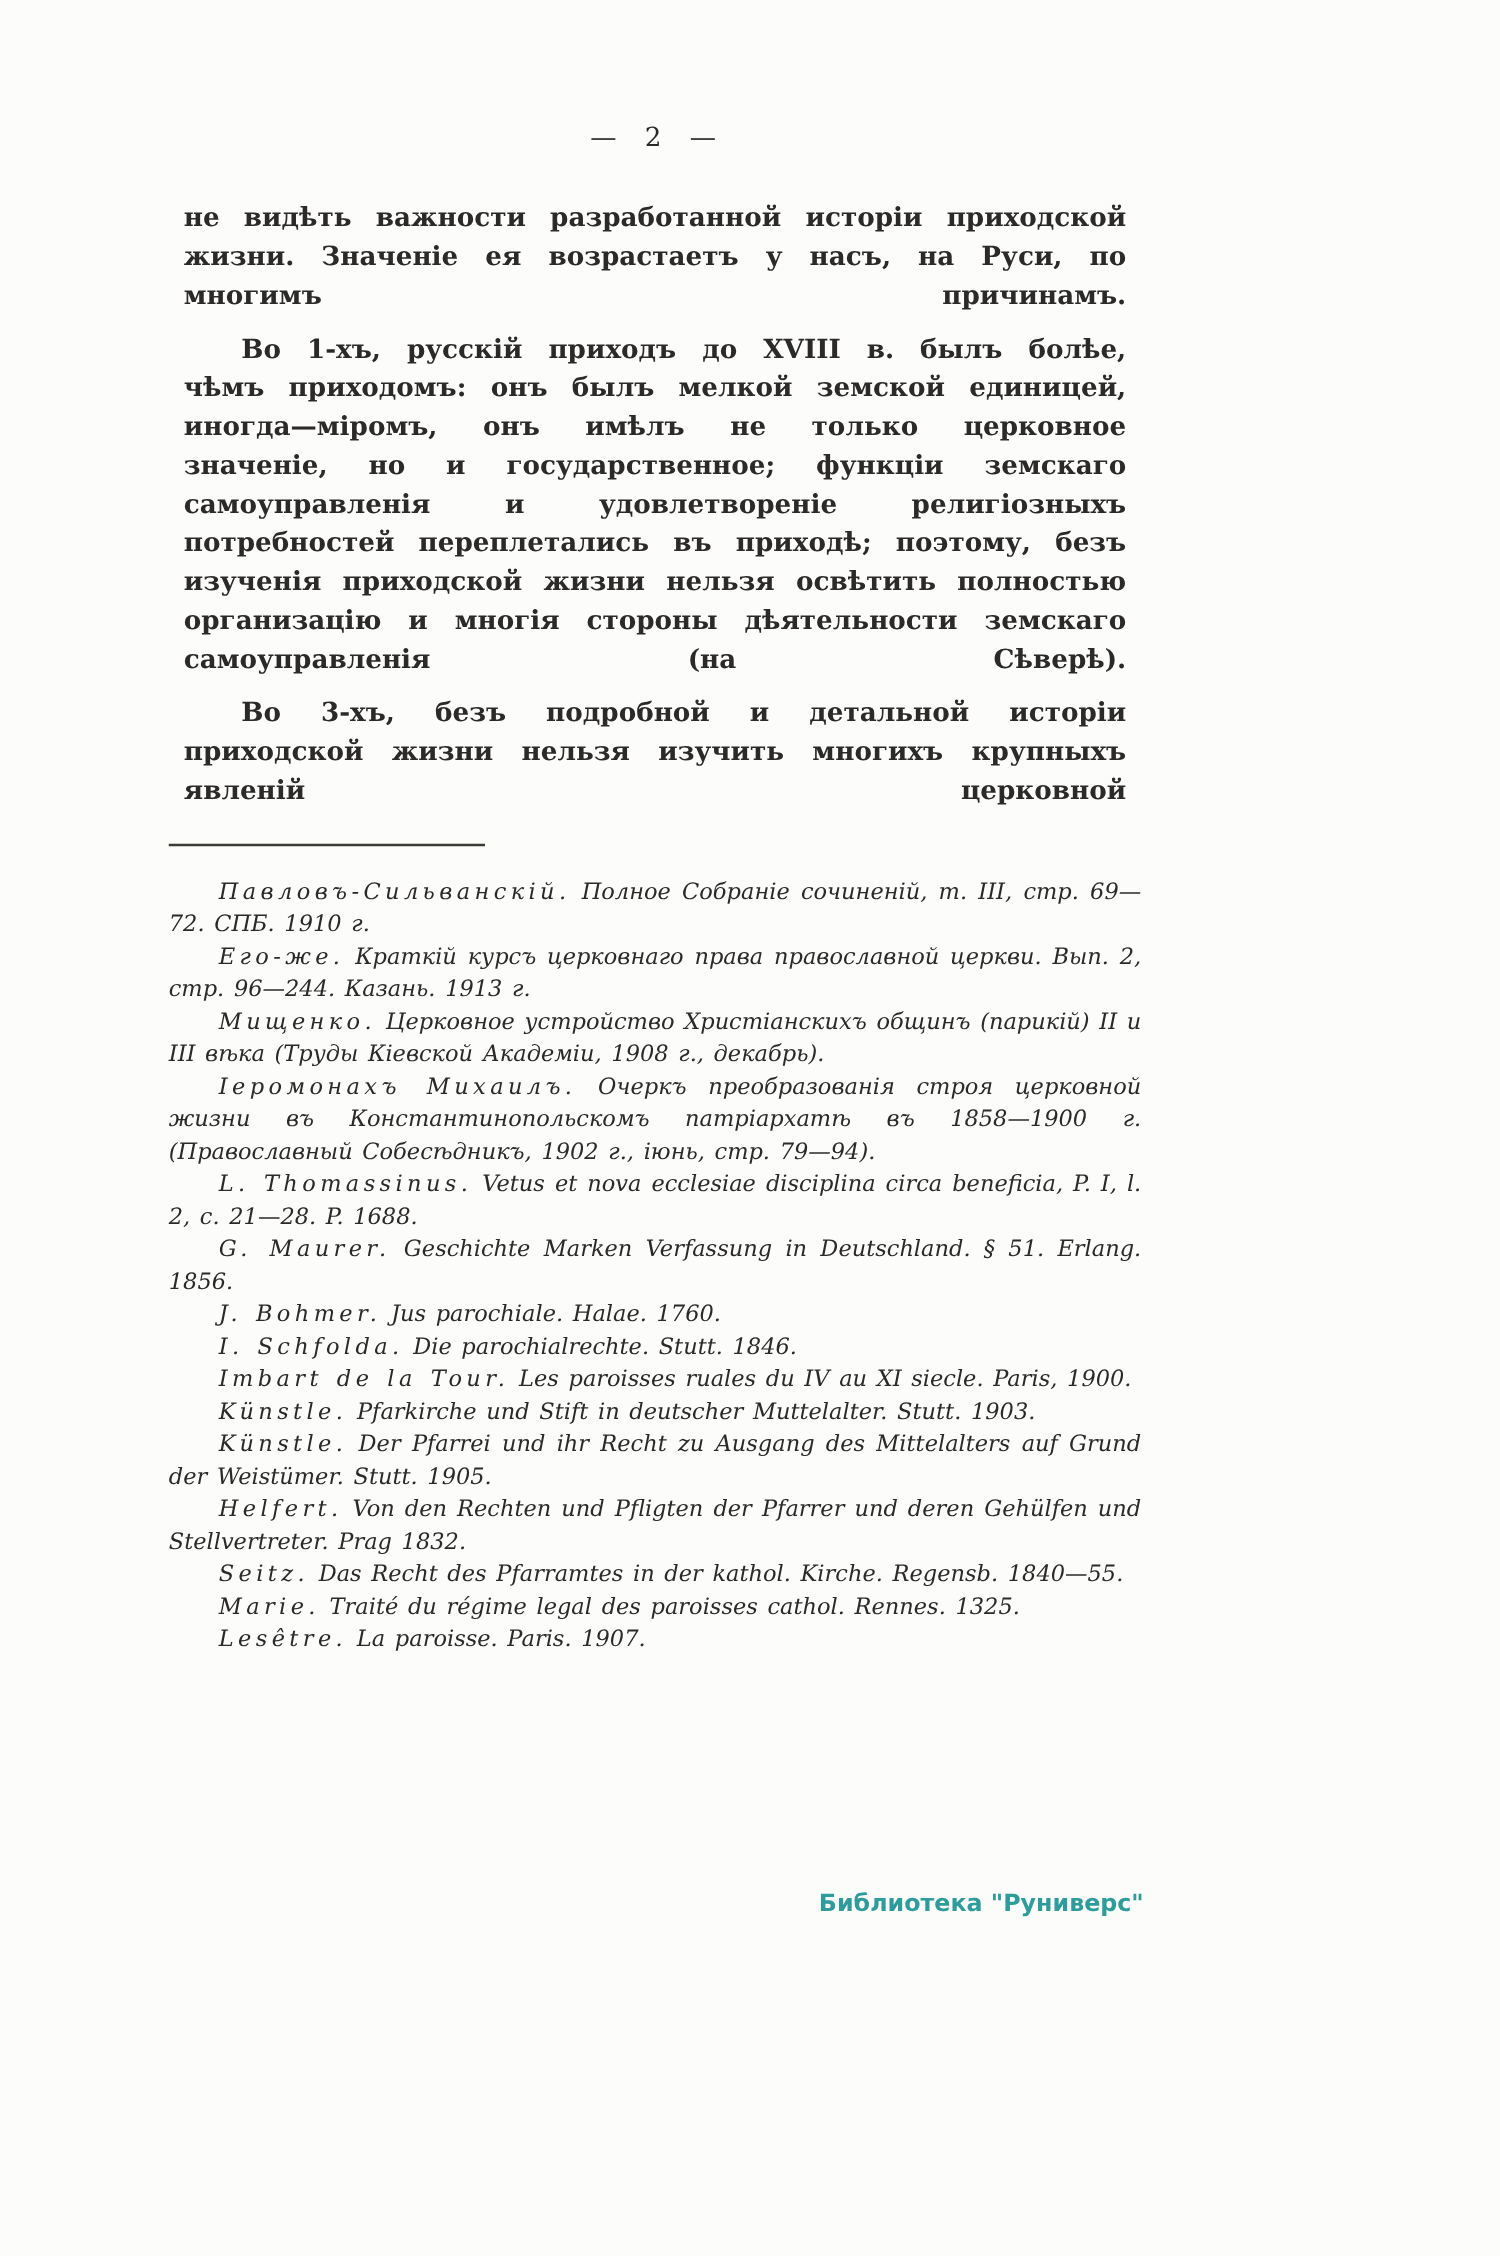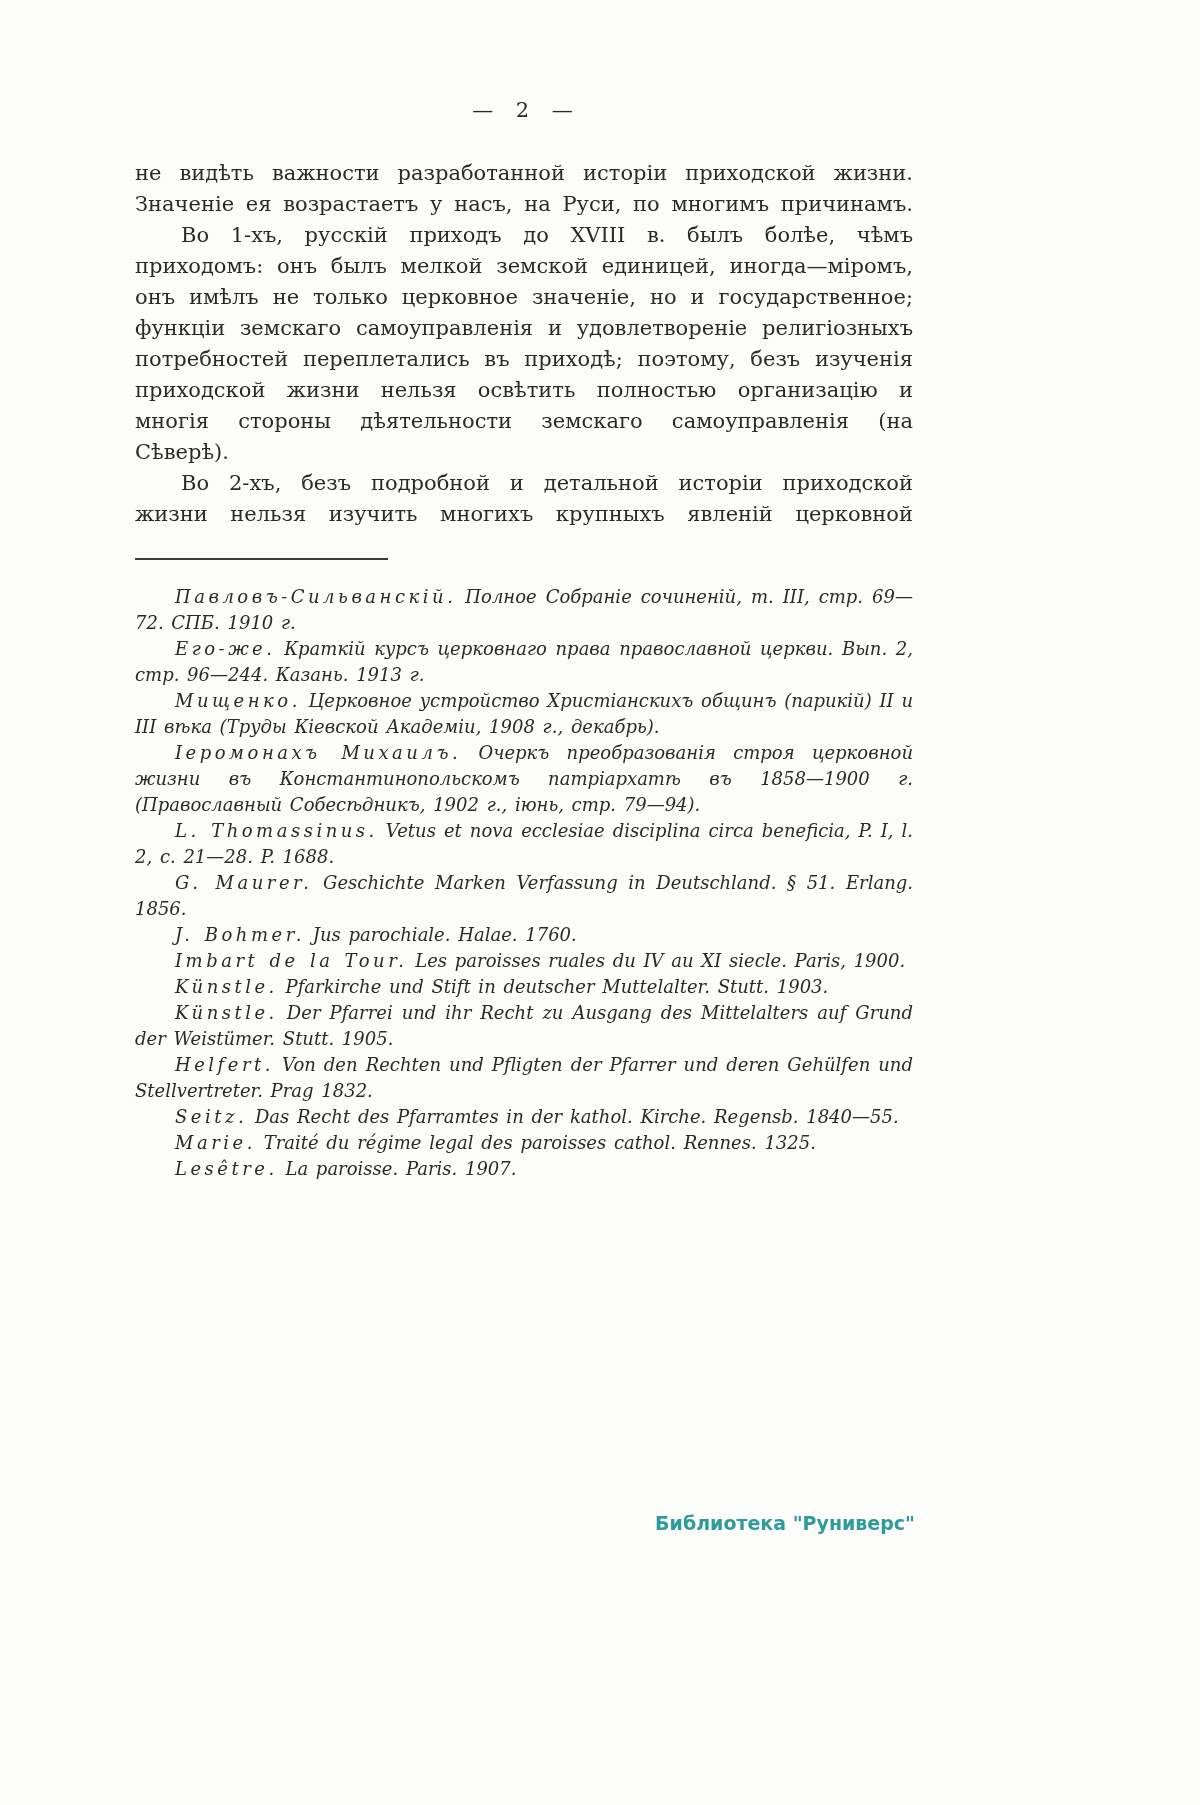--- a/index.html
+++ b/index.html
@@ -20,27 +20,28 @@
     width: 778px;
   }
   .page-number {
     text-align: center;
     font-size: 21px;
     letter-spacing: 3px;
     word-spacing: 10px;
     margin-bottom: 36px;
   }
   .main-text p {
-    margin: 0;
+    margin: 12px;
     font-size: 21px;
     line-height: 31px;
     text-align: justify;
     text-align-last: justify;
     text-indent: 46px;
     word-spacing: 5px;
+    font-weight: bold;
   }
   .main-text p.no-indent { text-indent: 0; }
   .footnote-rule {
     width: 253px;
     height: 0;
     border-top: 2px solid #3b3a37;
     margin: 28px 0 24px 0;
   }
   .footnotes p {
     margin: 0;
@@ -66,33 +67,34 @@
 <body>
 
 <div class="page">
   <div class="content">
 
     <div class="page-number">— 2 —</div>
 
     <div class="main-text">
       <p class="no-indent">не видѣть важности разработанной исторіи приходской жизни. Значеніе ея возрастаетъ у насъ, на Руси, по многимъ причинамъ.</p>
       <p>Во 1-хъ, русскій приходъ до XVIII в. былъ болѣе, чѣмъ приходомъ: онъ былъ мелкой земской единицей, иногда—міромъ, онъ имѣлъ не только церковное значеніе, но и государственное; функціи земскаго самоуправленія и удовлетвореніе религіозныхъ потребностей переплетались въ приходѣ; поэтому, безъ изученія приходской жизни нельзя освѣтить полностью организацію и многія стороны дѣятельности земскаго самоуправленія (на Сѣверѣ).</p>
-      <p>Во 2-хъ, безъ подробной и детальной исторіи приходской жизни нельзя изучить многихъ крупныхъ явленій церковной</p>
+      <p>Во 3-хъ, безъ подробной и детальной исторіи приходской жизни нельзя изучить многихъ крупныхъ явленій церковной</p>
     </div>
 
     <div class="footnote-rule"></div>
 
     <div class="footnotes">
       <p><span class="fn-name">Павловъ-Сильванскій.</span> <span>Полное Собраніе сочиненій, т. III, стр. 69—72. СПБ. 1910 г.</span></p>
       <p><span class="fn-name">Его-же.</span> <span>Краткій курсъ церковнаго права православной церкви. Вып. 2, стр. 96—244. Казань. 1913 г.</span></p>
       <p><span class="fn-name">Мищенко.</span> <span>Церковное устройство Христіанскихъ общинъ (парикій) II и III вѣка (Труды Кіевской Академіи, 1908 г., декабрь).</span></p>
       <p><span class="fn-name">Іеромонахъ Михаилъ.</span> <span>Очеркъ преобразованія строя церковной жизни въ Константинопольскомъ патріархатѣ въ 1858—1900 г. (Православный Собесѣдникъ, 1902 г., іюнь, стр. 79—94).</span></p>
       <p><span class="fn-name">L. Thomassinus.</span> <span>Vetus et nova ecclesiae disciplina circa beneficia, P. I, l. 2, c. 21—28. P. 1688.</span></p>
       <p><span class="fn-name">G. Maurer.</span> <span>Geschichte Marken Verfassung in Deutschland. § 51. Erlang. 1856.</span></p>
       <p><span class="fn-name">J. Bohmer.</span> <span>Jus parochiale. Halae. 1760.</span></p>
+      <p><span class="fn-name">I. Schfolda.</span> <span>Die parochialrechte. Stutt. 1846.</span></p>
       <p><span class="fn-name">Imbart de la Tour.</span> <span>Les paroisses ruales du IV au XI siecle. Paris, 1900.</span></p>
       <p><span class="fn-name">Künstle.</span> <span>Pfarkirche und Stift in deutscher Muttelalter. Stutt. 1903.</span></p>
       <p><span class="fn-name">Künstle.</span> <span>Der Pfarrei und ihr Recht zu Ausgang des Mittelalters auf Grund der Weistümer. Stutt. 1905.</span></p>
       <p><span class="fn-name">Helfert.</span> <span>Von den Rechten und Pfligten der Pfarrer und deren Gehülfen und Stellvertreter. Prag 1832.</span></p>
       <p><span class="fn-name">Seitz.</span> <span>Das Recht des Pfarramtes in der kathol. Kirche. Regensb. 1840—55.</span></p>
       <p><span class="fn-name">Marie.</span> <span>Traité du régime legal des paroisses cathol. Rennes. 1325.</span></p>
       <p><span class="fn-name">Lesêtre.</span> <span>La paroisse. Paris. 1907.</span></p>
     </div>
   </div>
 

